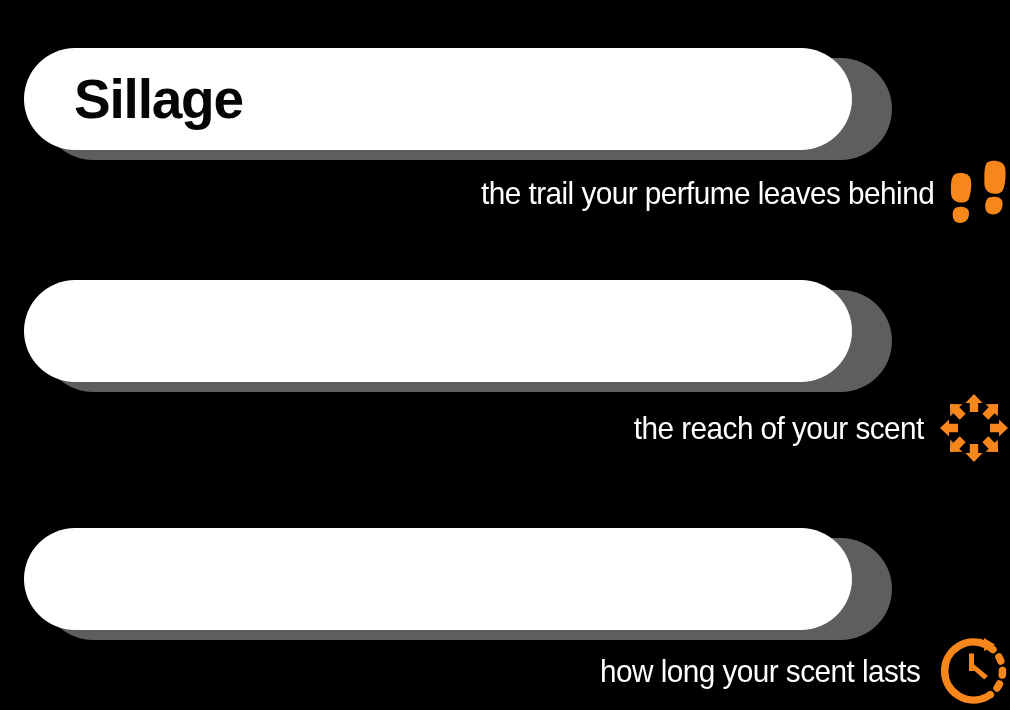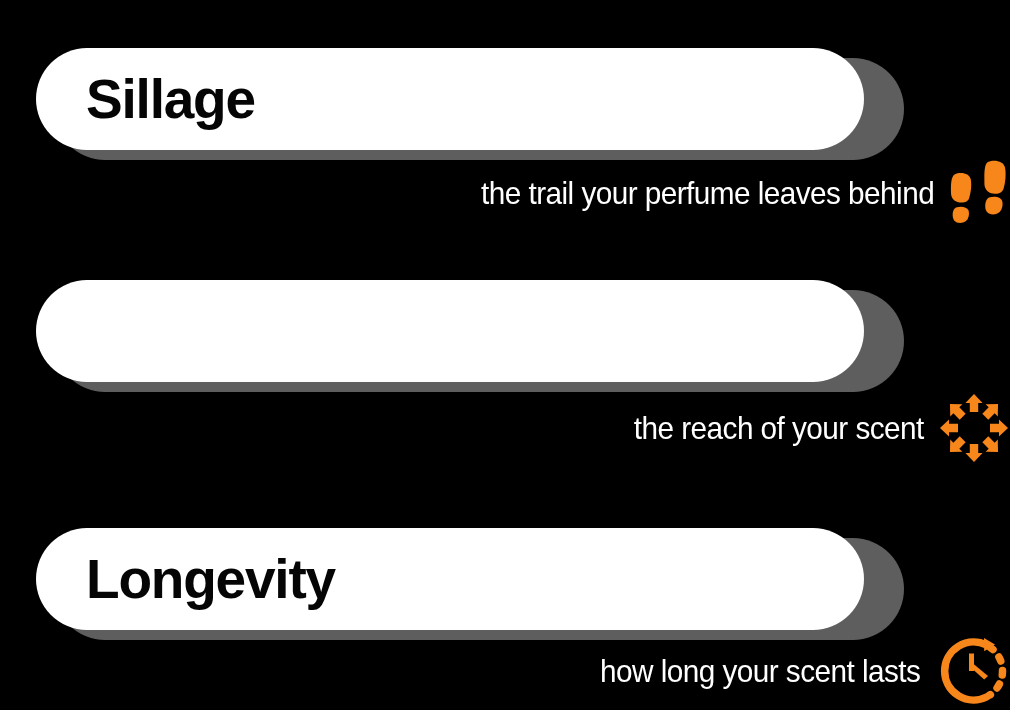--- a/index.html
+++ b/index.html
@@ -26,21 +26,21 @@
     left: 0;
     width: 1010px;
   }
   .row-0 { top: 40px; }
   .row-1 { top: 272px; }
   .row-2 { top: 520px; }
 
   
   .pill-wrap {
     position: absolute;
-    left: 36px;
+    left: 24px;
     top: 8px;
     width: 868px;
     height: 84px;
   }
   .pill-shadow {
     position: absolute;
     left: 18px;
     top: 10px;
     width: 850px;
     height: 102px;
@@ -197,21 +197,20 @@
         </g>
       </svg>
     </div>
   </div>
 
   <div class="row row-2">
 
     <div class="pill-wrap">
       <div class="pill-shadow"></div>
       <div class="pill-face"></div>
-      <div class="pill-title">Longevity</div>
     </div>
 
     <div class="caption-line caption-2">
       <span class="caption-text">how long your scent lasts</span>
 
       <svg class="icon-box icon-clock" viewBox="0 0 76 78">
 
         <path d="M 52.5 13.0
                  A 29 29 0 1 0 52.5 65.0" fill="none" stroke="#f7861b" stroke-width="7.5" stroke-linecap="round"></path>
 

